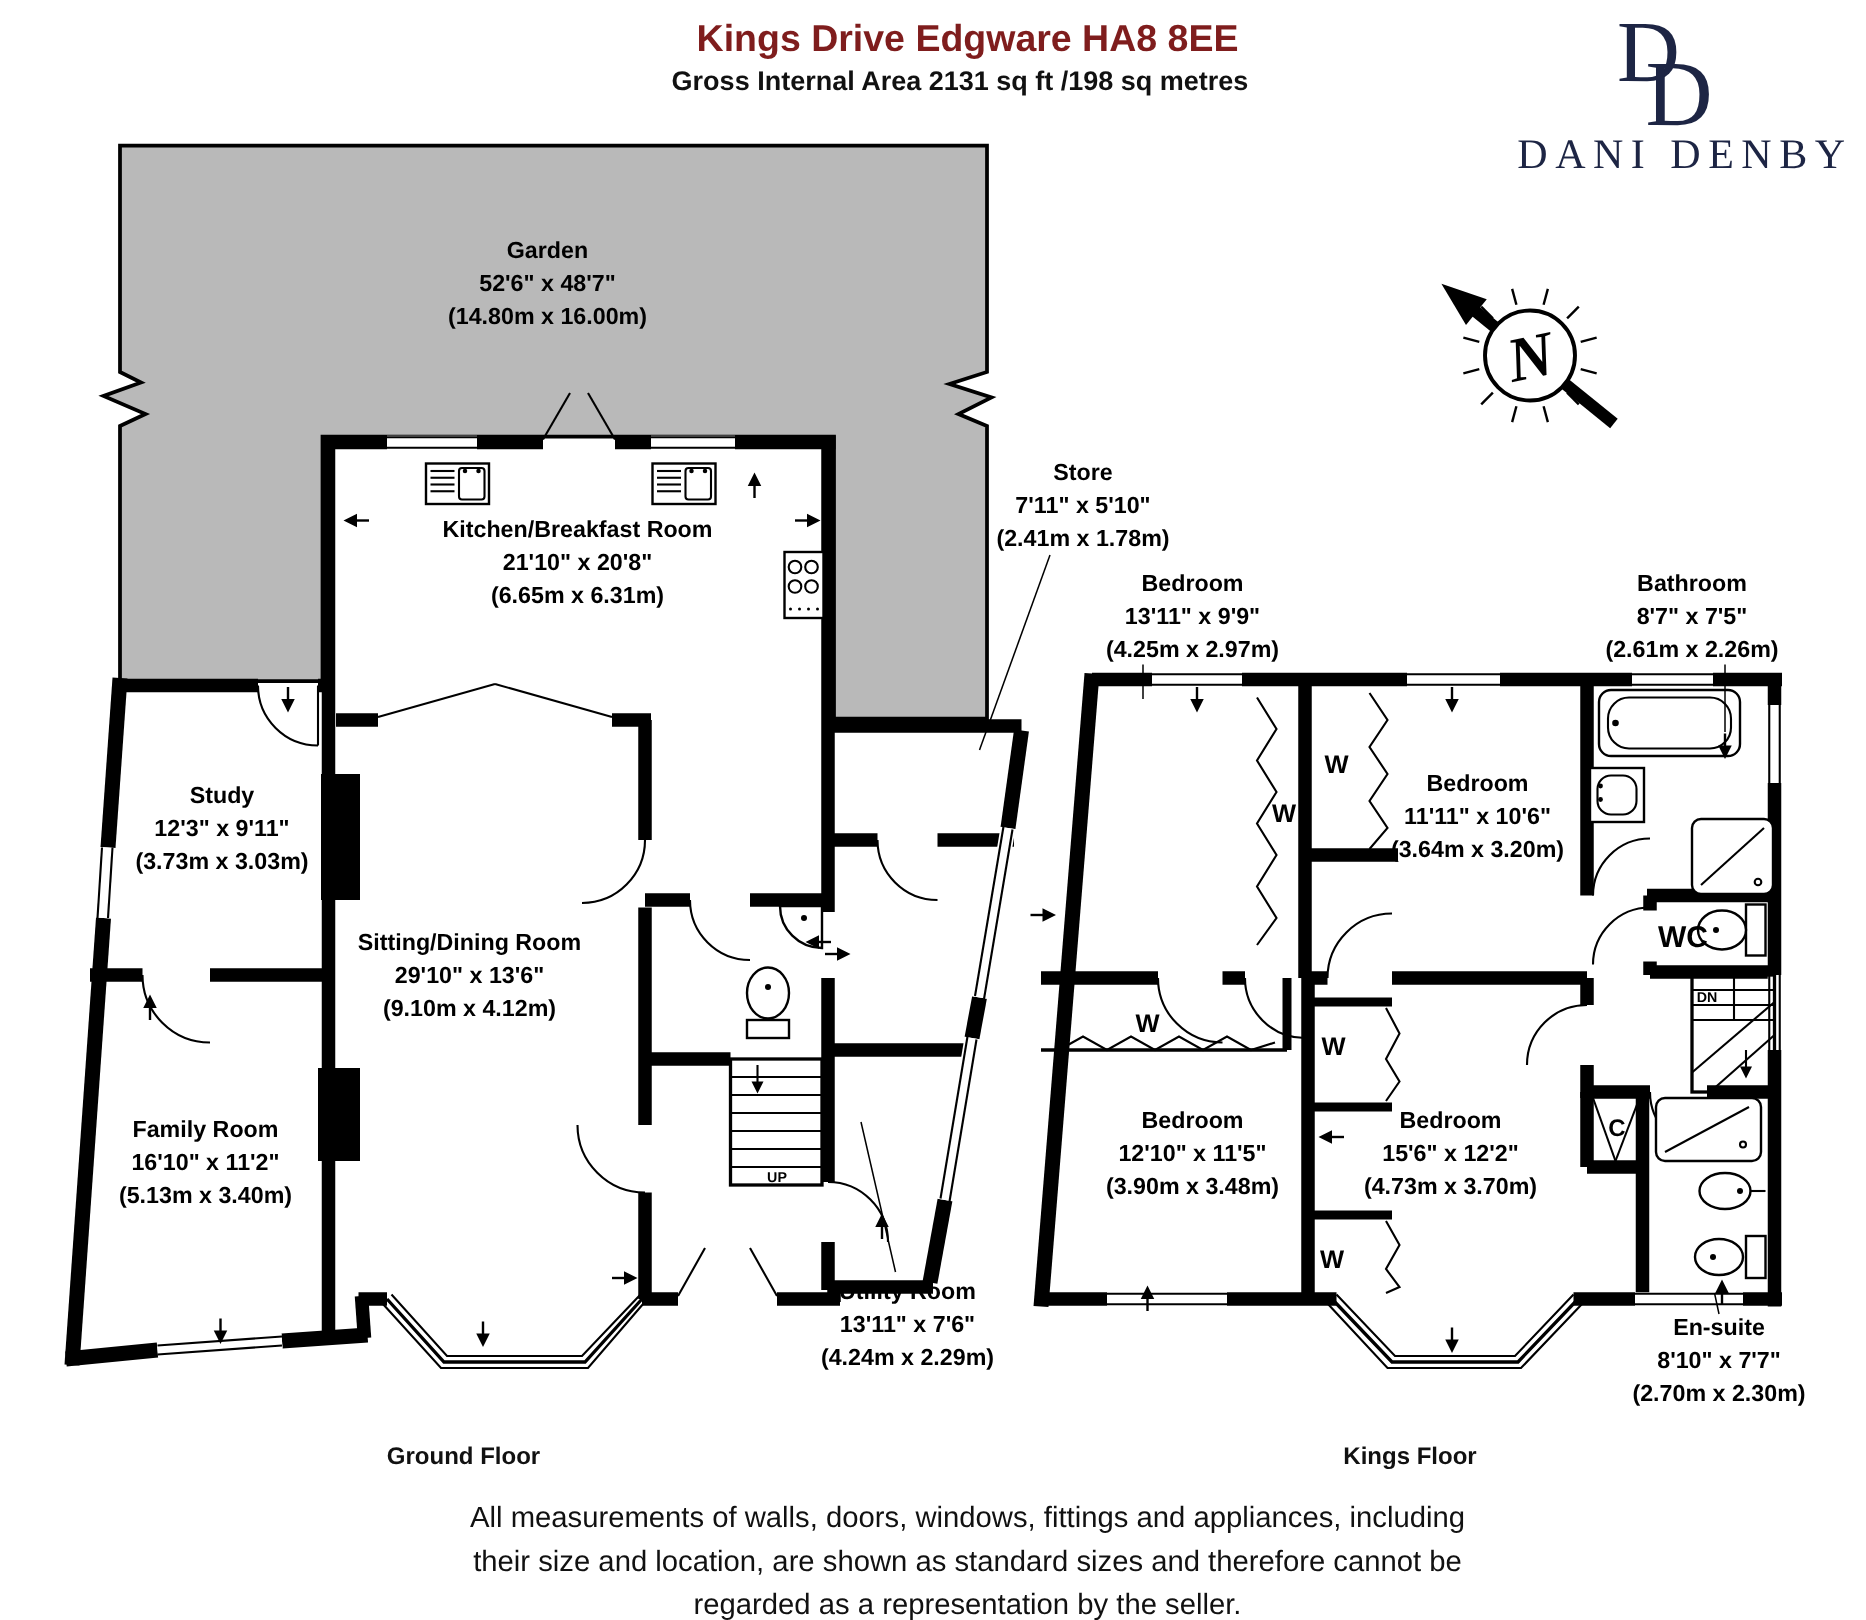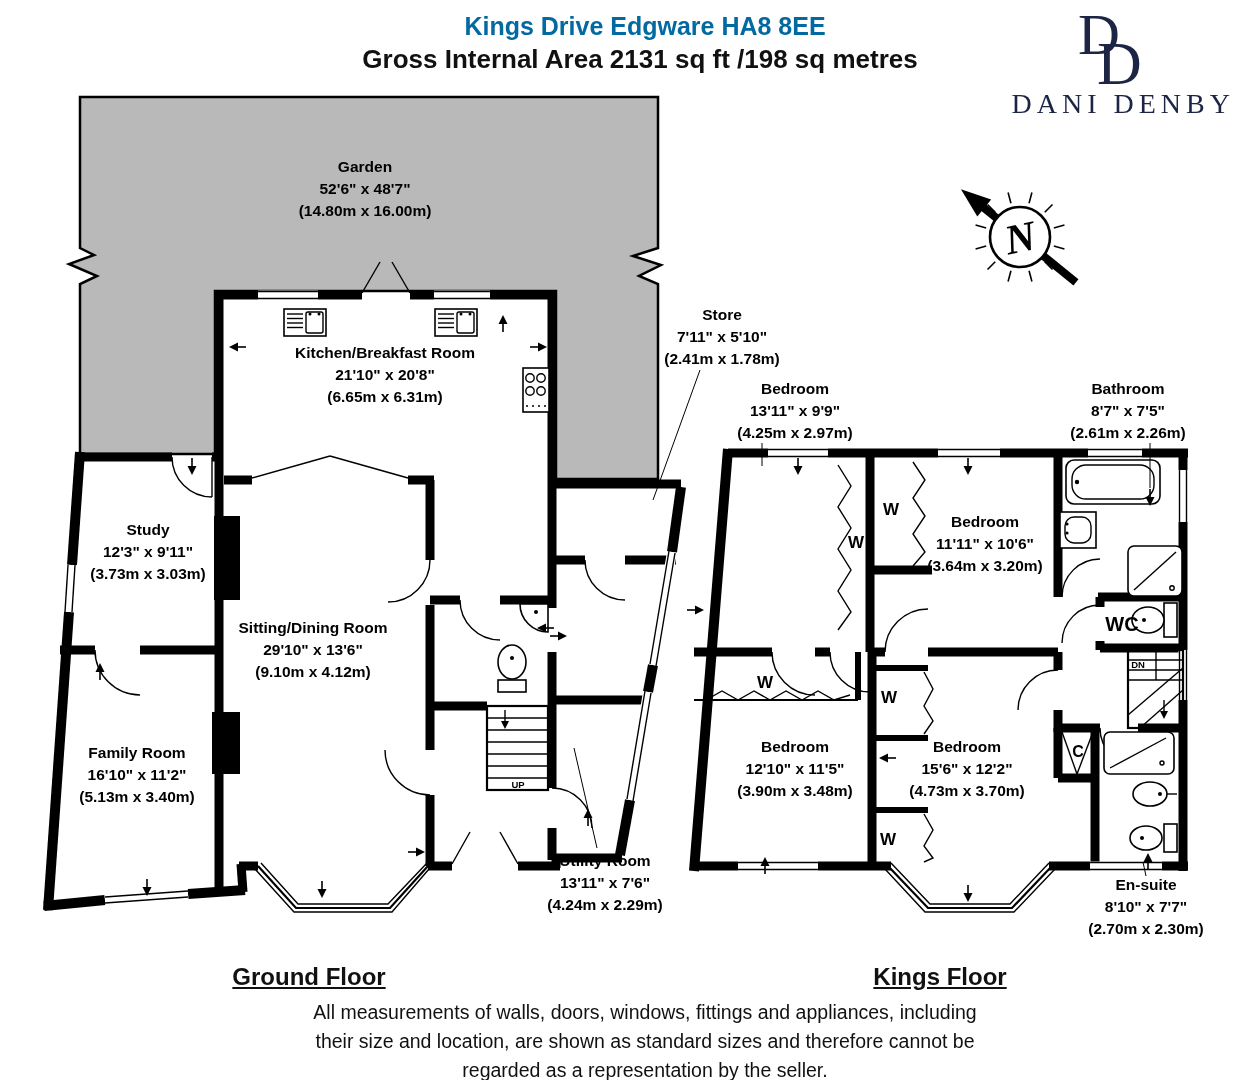--- a/index.html
+++ b/index.html
@@ -1,26 +1,26 @@
 <!DOCTYPE html>
 <html><head>
 <meta charset="utf-8">
 <style>
   html,body{margin:0;padding:0;background:#fff;}
   .page{position:relative;width:1244px;height:1080px;background:#fff;overflow:hidden;
         font-family:"Liberation Sans",sans-serif;}
   .abs{position:absolute;white-space:nowrap;}
-  .title{top:12px;left:645px;transform:translateX(-50%);font-weight:bold;font-size:25px;color:#0369a1;}
-  .subtitle{top:44px;left:640px;transform:translateX(-50%);font-weight:bold;font-size:26px;color:#111;}
+  .title{top:12px;left:645px;transform:translateX(-50%);font-weight:bold;font-size:25px;color:#7f1d1d;}
+  .subtitle{top:44px;left:640px;transform:translateX(-50%);font-weight:bold;font-size:18px;color:#111;}
   .logo{color:#1d2544;}
   .mono-d1{top:6px;left:1078px;font-family:"Liberation Serif",serif;font-size:58px;line-height:1;}
   .mono-d2{top:32px;left:1097px;font-family:"Liberation Serif",serif;font-size:62px;line-height:1;}
   .logo-name{top:88px;left:975px;width:260px;text-align:right;font-family:"Liberation Serif",serif;
              font-size:28px;letter-spacing:5px;}
-  .floorlab{top:963px;transform:translateX(-50%);font-weight:bold;font-size:24px;color:#111;text-decoration:underline;}
+  .floorlab{top:963px;transform:translateX(-50%);font-weight:bold;font-size:16px;color:#111;}
   .g-lab{left:309px;} .f-lab{left:940px;}
   .disc{left:645px;transform:translateX(-50%);font-size:19.5px;color:#111;}
   .d1{top:1001px;} .d2{top:1030px;} .d3{top:1059px;}
   svg{position:absolute;top:0;left:0;}
   .w9{stroke:#000;stroke-width:9;fill:none;stroke-linecap:butt;}
   .w10{stroke:#000;stroke-width:10;fill:none;stroke-linecap:butt;}
   .w6{stroke:#000;stroke-width:6;fill:none;}
   .thin{stroke:#000;stroke-width:1.4;fill:none;}
   .thin2{stroke:#000;stroke-width:2.2;fill:none;}
   .ldr{stroke:#000;stroke-width:1;fill:none;}

